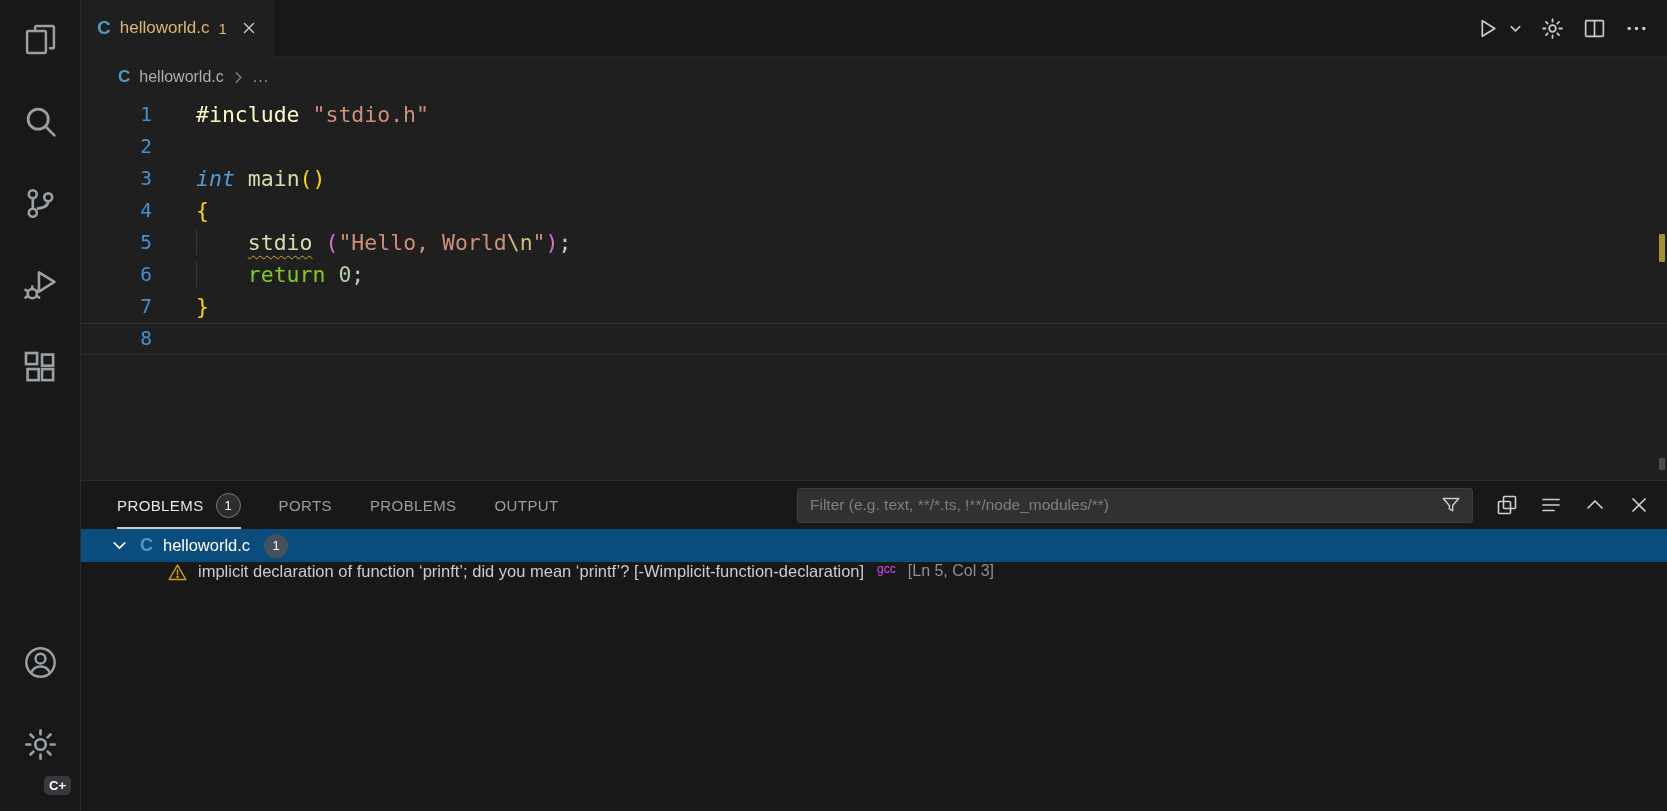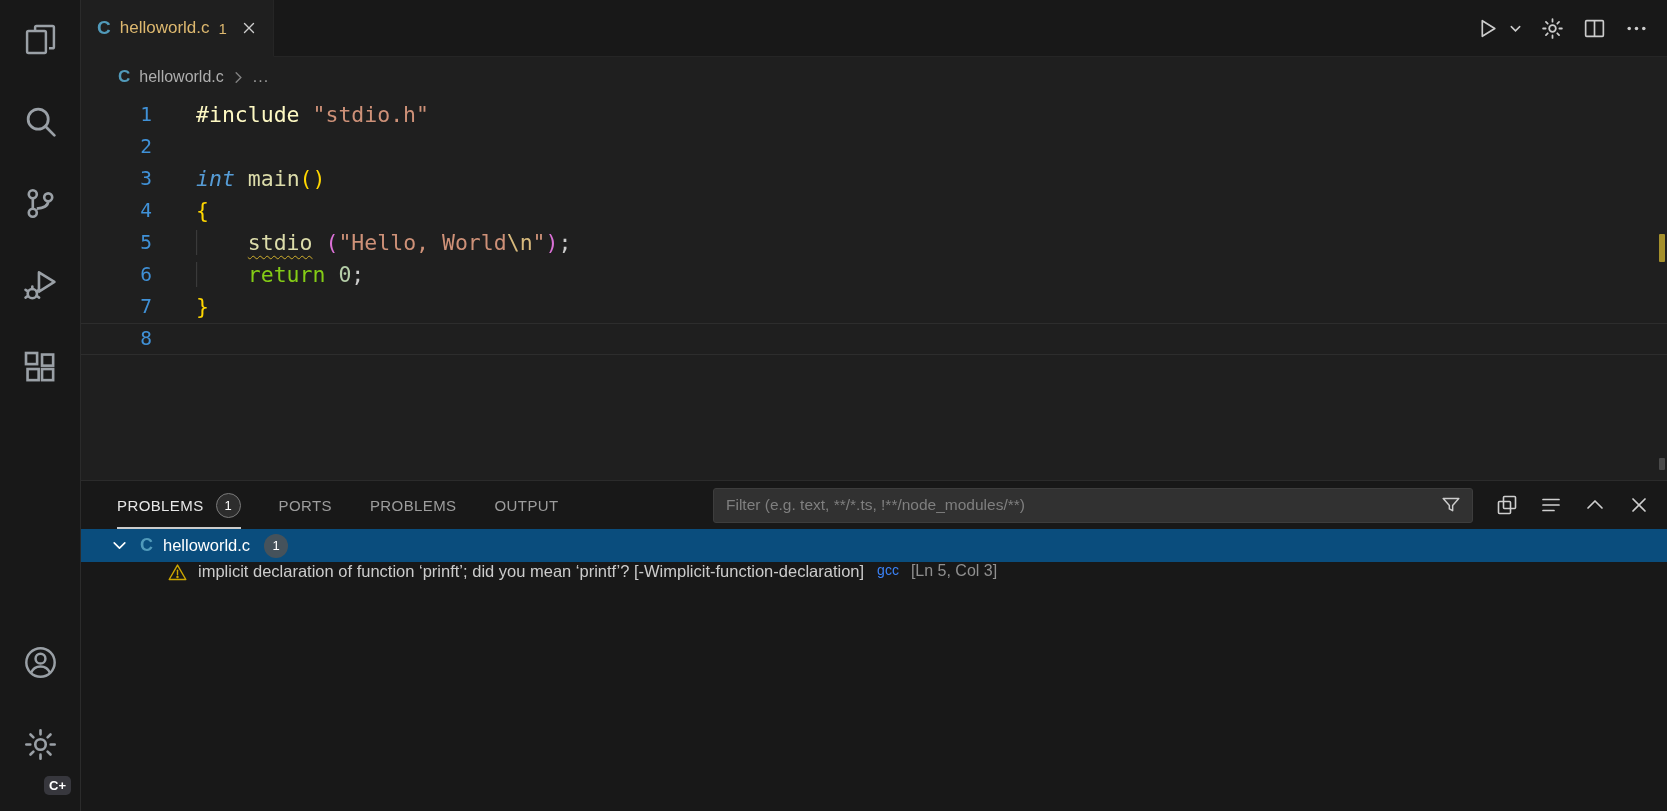--- a/index.html
+++ b/index.html
@@ -69,21 +69,21 @@
 
   
   .panel{flex:1;background:#181818;border-top:1px solid #2b2b2b;display:flex;flex-direction:column;min-height:0;}
   .panel-header{height:48px;display:flex;align-items:center;padding:0 16px 0 36px;flex:none;}
   .panel-tab{height:100%;display:flex;align-items:center;margin-right:38px;cursor:pointer;
     font-size:15px;letter-spacing:.4px;color:#9d9d9d;border-bottom:2px solid transparent;box-sizing:border-box;padding-top:2px;}
   .panel-tab.active{color:#e7e7e7;border-bottom-color:#cccccc;}
   .badge-circle{display:inline-flex;align-items:center;justify-content:center;width:23px;height:23px;
     border-radius:50%;background:#2d2d2d;border:1.5px solid #7a7a7a;color:#ffffff;font-size:13px;
     margin-left:12px;letter-spacing:0;}
-  .filter-box{margin-left:auto;width:760px;height:35px;background:#313131;border:1px solid #3d3d3d;
+  .filter-box{margin-left:auto;width:676px;height:35px;background:#313131;border:1px solid #3d3d3d;
     border-radius:3px;display:flex;align-items:center;padding:0 10px;box-sizing:border-box;}
   .filter-box input{flex:1;background:transparent;border:none;outline:none;color:#cccccc;
     font-size:15.5px;font-family:"Liberation Sans",sans-serif;}
   .filter-box input::placeholder{color:#7f7f7f;}
   .filter-funnel{display:flex;align-items:center;cursor:pointer;}
   .filter-funnel svg{width:22px;height:22px;}
   .panel-icons{display:flex;align-items:center;gap:20px;margin-left:22px;}
   .panel-icons .pi{display:flex;align-items:center;cursor:pointer;}
   .panel-icons svg{width:24px;height:24px;}
 
@@ -91,21 +91,21 @@
   .file-row{height:33px;background:#0a4d7d;display:flex;align-items:center;padding-left:30px;cursor:pointer;}
   .file-row .twisty{display:flex;align-items:center;margin-right:12px;}
   .file-row .twisty svg{width:17px;height:17px;}
   .file-row .lang-icon{font-size:18px;margin-right:10px;}
   .file-row .fr-name{color:#ffffff;font-size:16.5px;}
   .file-row .badge-circle{background:rgba(80,83,85,.85);border:none;width:24px;height:24px;margin-left:14px;}
   .problem-row{height:36px;display:flex;align-items:flex-start;padding-left:86px;cursor:pointer;}
   .problem-row .sev-icon{display:flex;align-items:center;margin-right:10px;}
   .problem-row .sev-icon svg{width:21px;height:21px;}
   .pr-message{color:#cccccc;font-size:16.5px;}
-  .pr-source{color:#3b82f6;font-size:14px;margin-left:13px;}
+  .pr-source{color:#d946ef;font-size:12px;margin-left:13px;}
   .pr-location{color:#8f8f8f;font-size:16px;margin-left:12px;}
 </style>
 </head>
 <body>
 
 <div class="app">
 
   <aside class="activity-bar">
     <div class="ab-item">
       <span>

